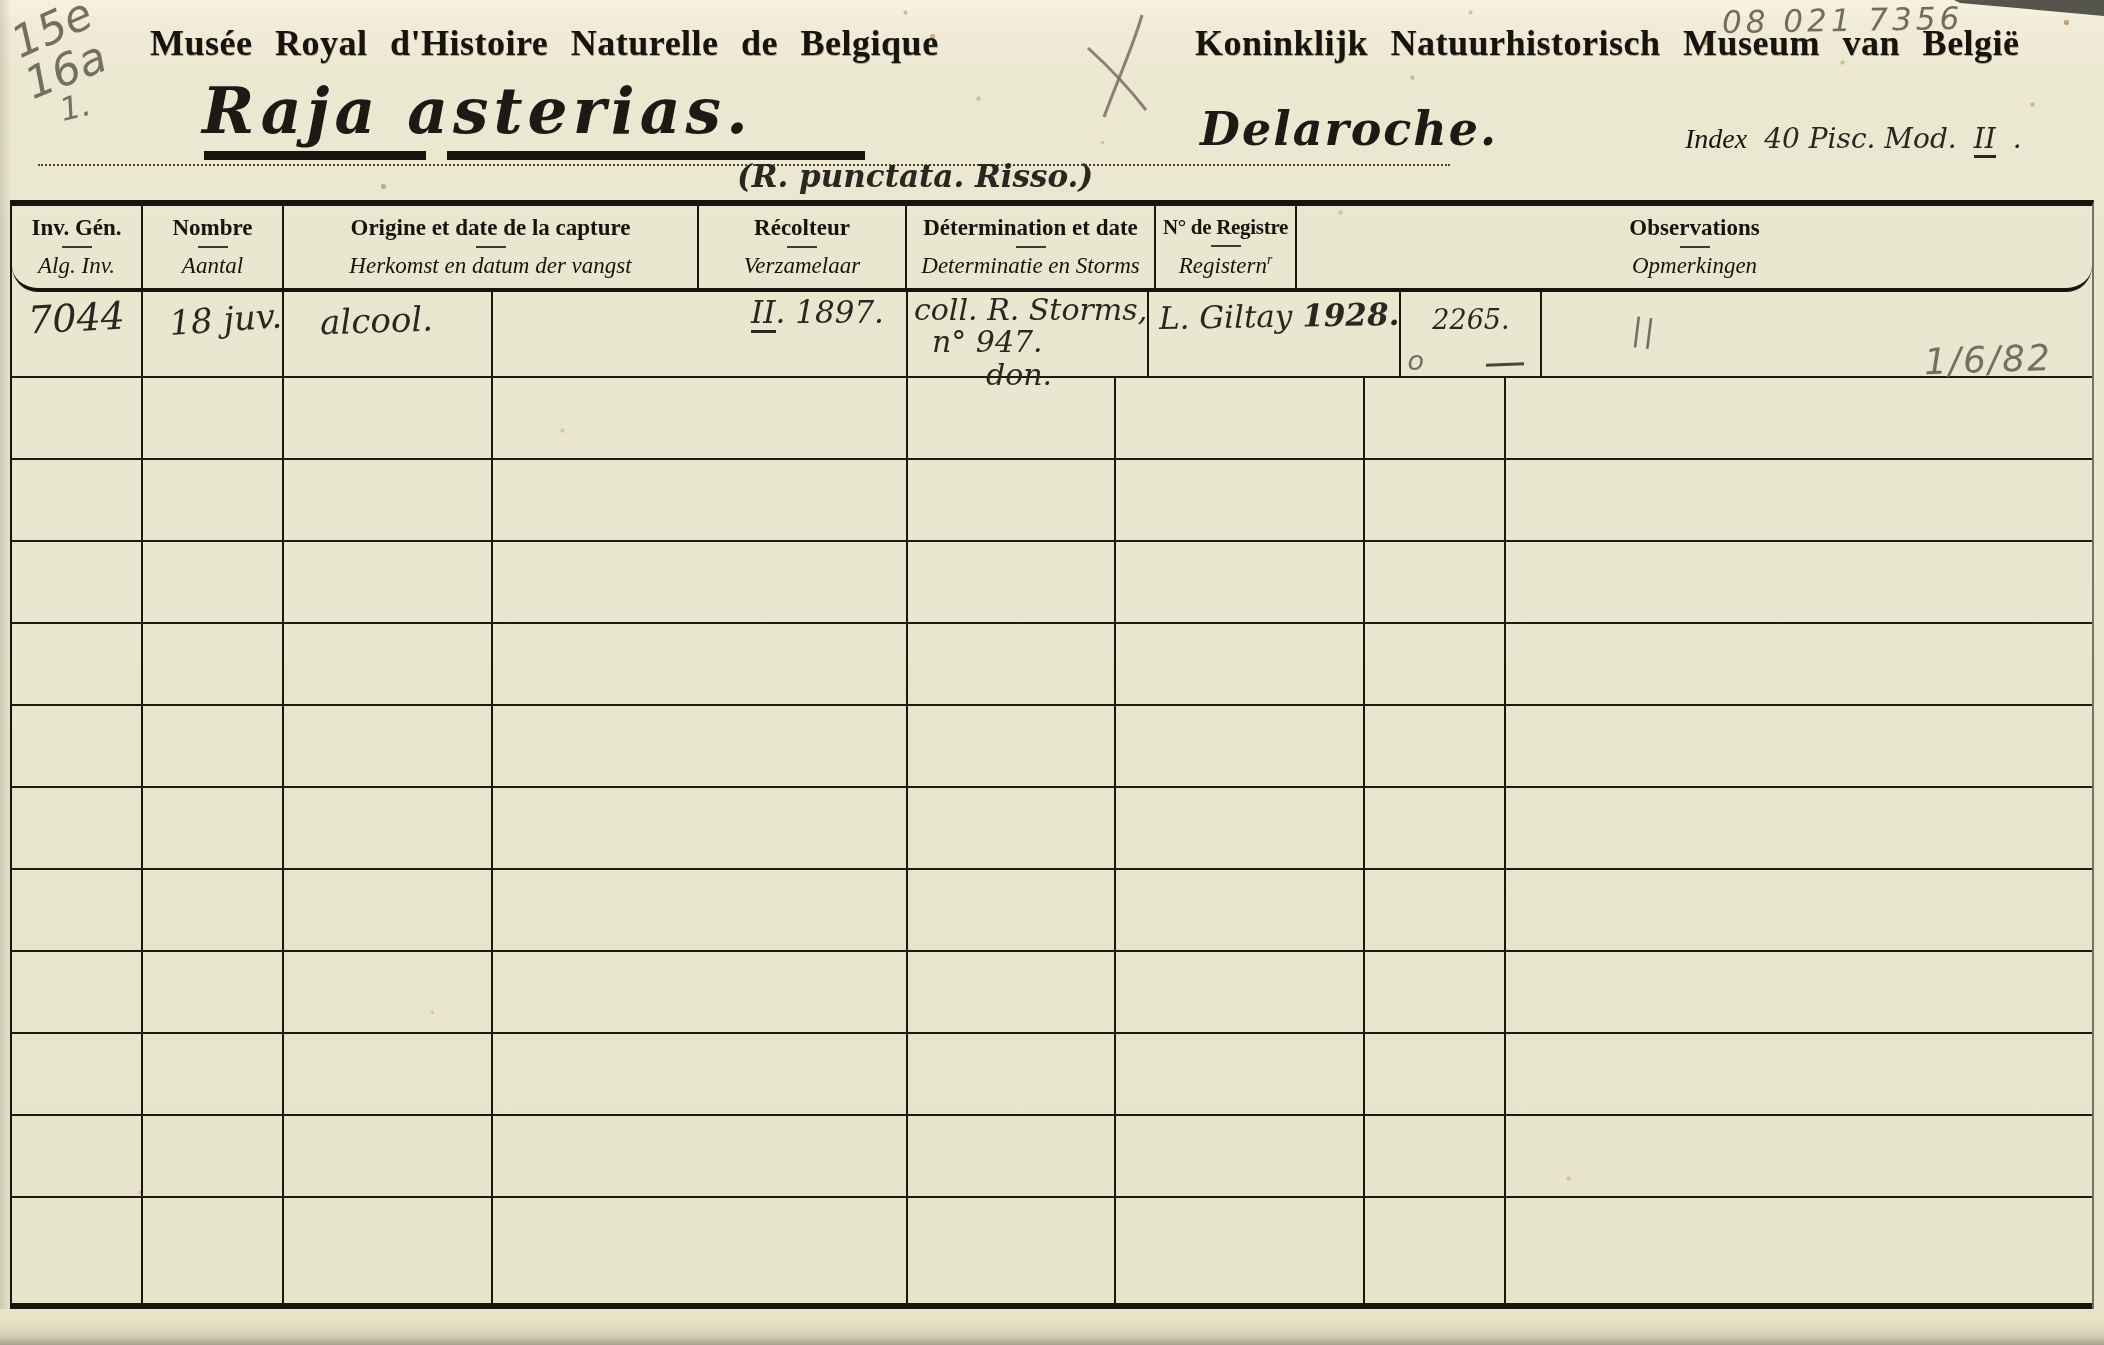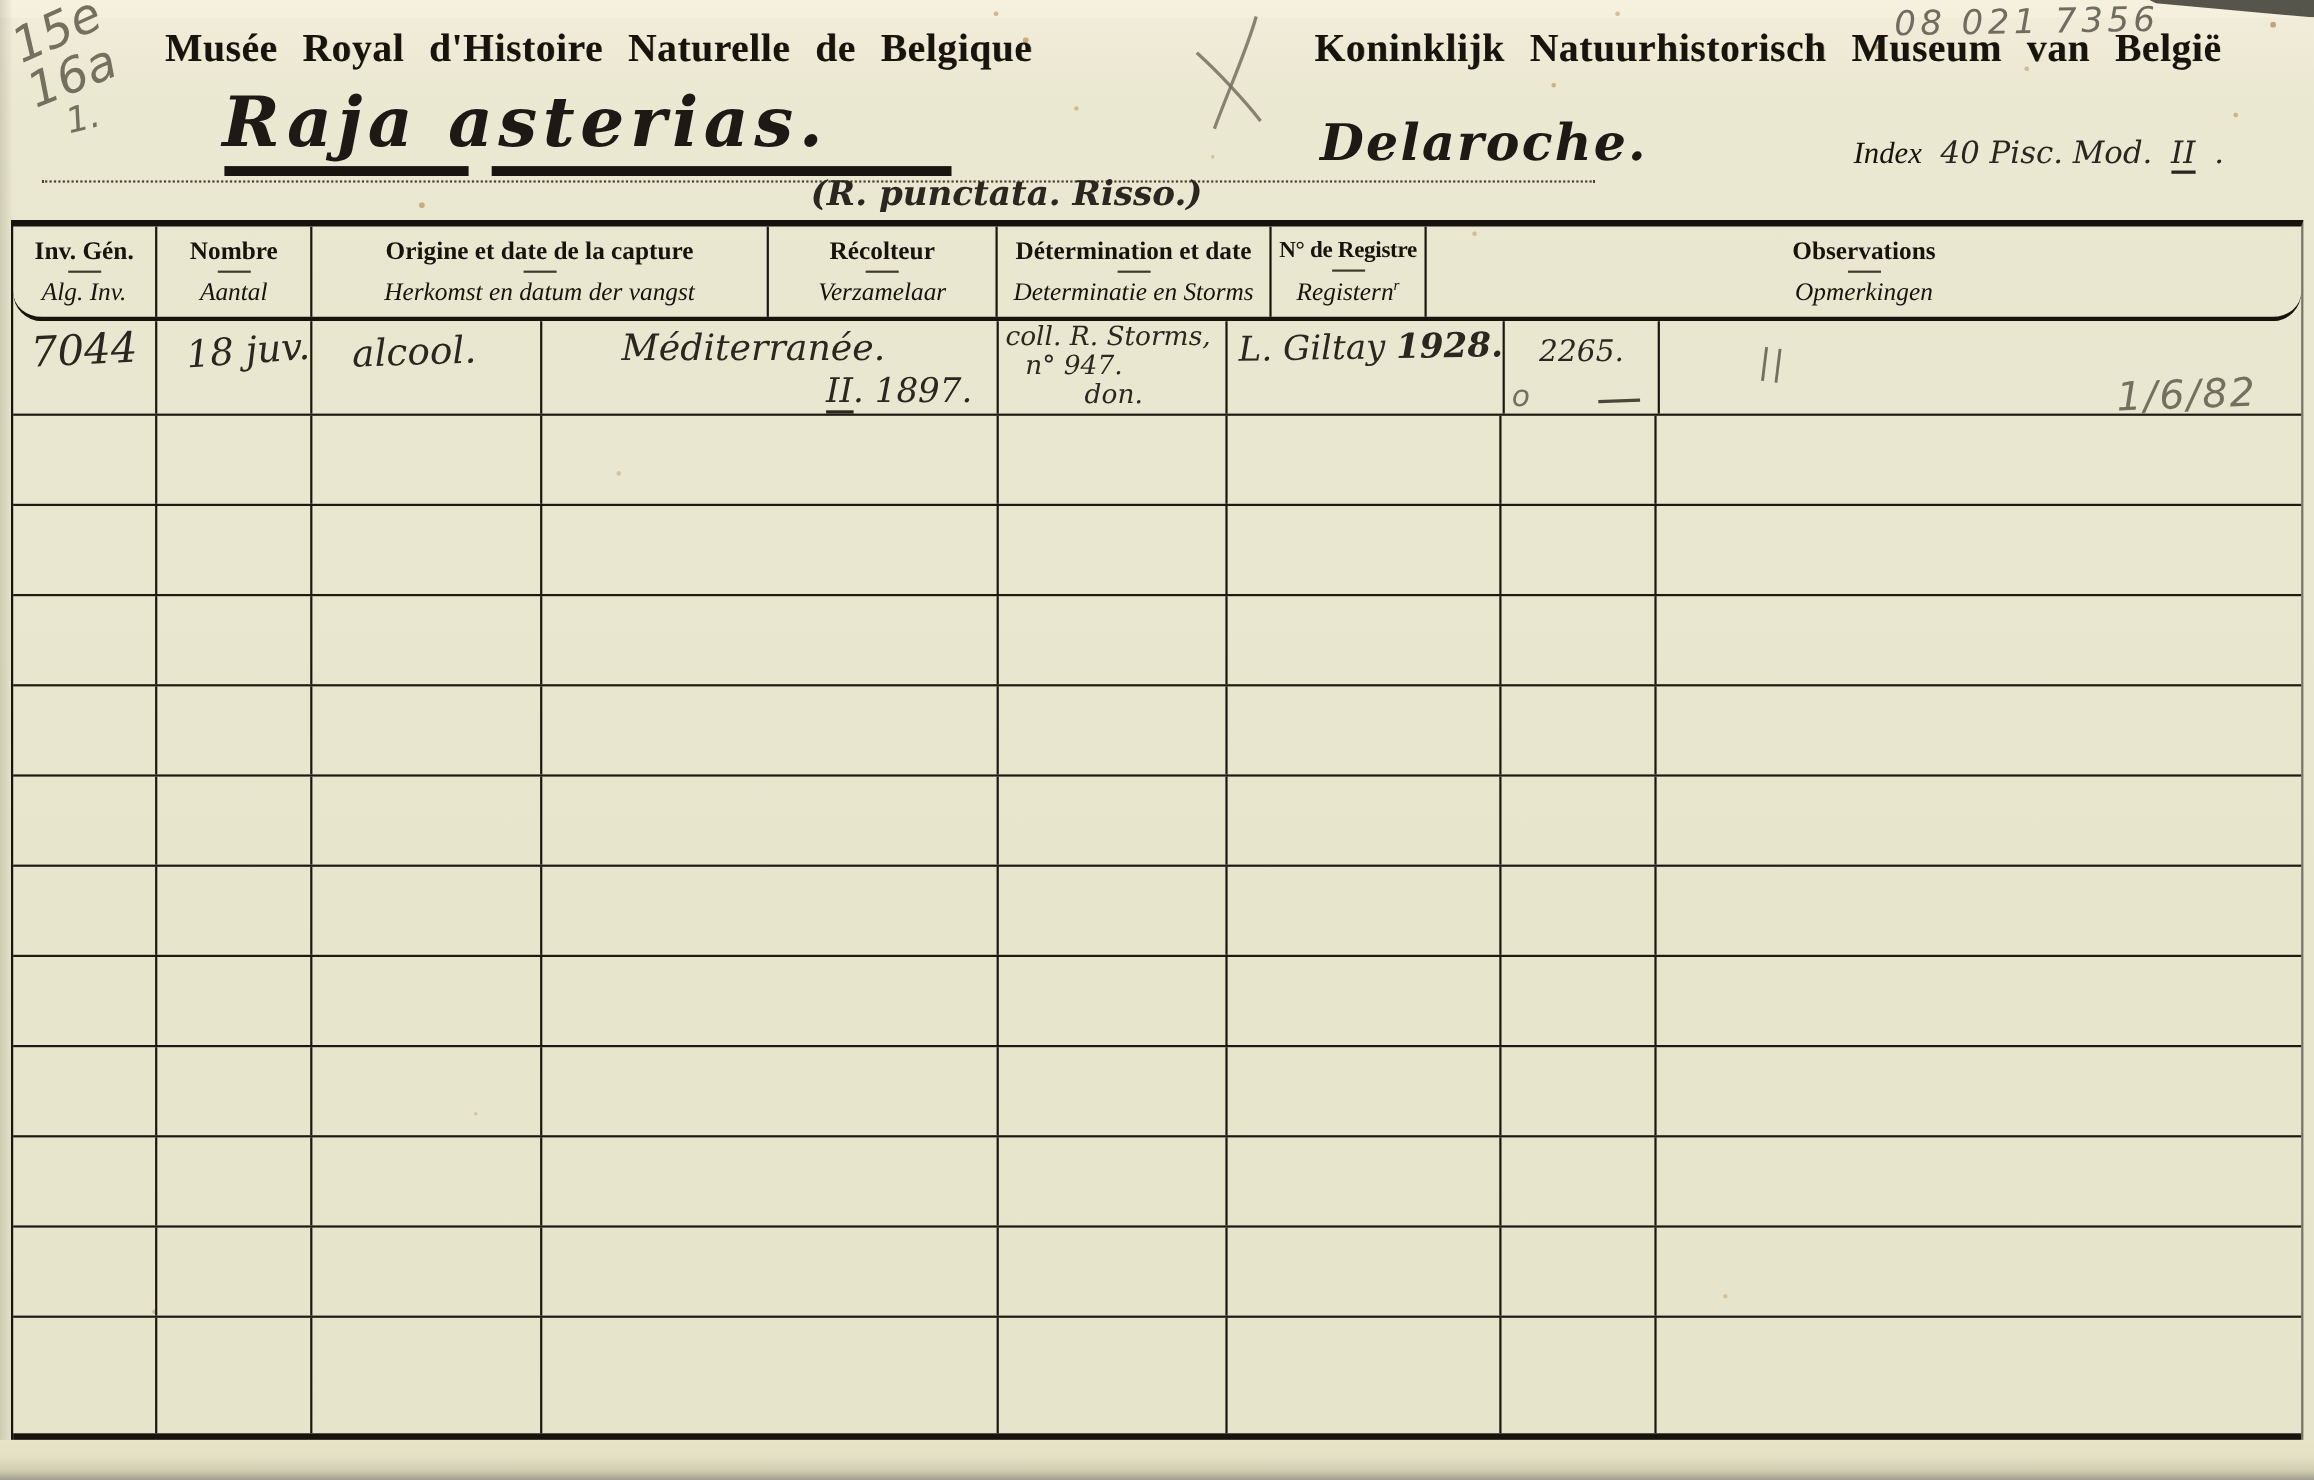--- a/index.html
+++ b/index.html
@@ -64,21 +64,21 @@
   .h-dash{width:30px;height:2px;background:#3f3b2b;margin:5px auto;}
   .h-nl{font-size:23px;font-style:italic;white-space:nowrap;}
   sup{font-size:.6em;}
   
   .hw{position:relative;white-space:nowrap;}
   .w-inv{font-size:38px;padding:4px 0 0 16px;transform:rotate(-3deg);}
   .w-nb{font-size:34px;padding:8px 0 0 26px;transform:rotate(-4deg);}
   .w-prep{font-size:34px;padding:8px 0 0 36px;transform:rotate(-2deg);}
   .w-or1{font-size:33px;margin:4px 0 0 72px;}
   .w-or2{font-size:31px;margin:2px 0 0 258px;}
-  .w-rec{font-size:24px;line-height:1.08;padding-top:2px;}
+  .w-rec{font-size:30px;line-height:1.08;padding-top:2px;}
   .w-rec .l1{margin-left:6px;} .w-rec .l2{margin-left:24px;} .w-rec .l3{margin-left:78px;}
   .w-det{font-size:31px;padding:6px 0 0 10px;transform:rotate(-1deg);}
   .w-det b{font-weight:700;}
   .w-reg{font-size:27px;text-align:center;padding-top:12px;}
   .p-o{left:6px;bottom:0px;font-size:27px;}
   .p-dash{position:absolute;right:16px;bottom:10px;width:38px;height:3px;background:#4a4738;transform:rotate(-2deg);}
   .p-tally{left:90px;top:20px;font-size:31px;transform:rotate(7deg);letter-spacing:2px;}
   .p-date{right:40px;bottom:-4px;font-size:36px;transform:rotate(-2deg);letter-spacing:2px;}
 </style>
 </head>
@@ -160,21 +160,20 @@
       <div class="cell c1">
         <div class="hand hw w-inv">7044</div>
       </div>
       <div class="cell c2">
         <div class="hand hw w-nb">18 juv.</div>
       </div>
       <div class="cell c3">
         <div class="hand hw w-prep">alcool.</div>
       </div>
       <div class="cell c4">
-        <div class="hand hw w-or1">Méditerranée.</div>
         <div class="hand hw w-or2"><span class="u-roman">II</span><span>. 1897.</span></div>
       </div>
       <div class="cell c5">
         <div class="hand hw w-rec">
           <div class="l1">coll. R. Storms,</div>
           <div class="l2">n° 947.</div>
           <div class="l3">don.</div>
         </div>
       </div>
       <div class="cell c6">

